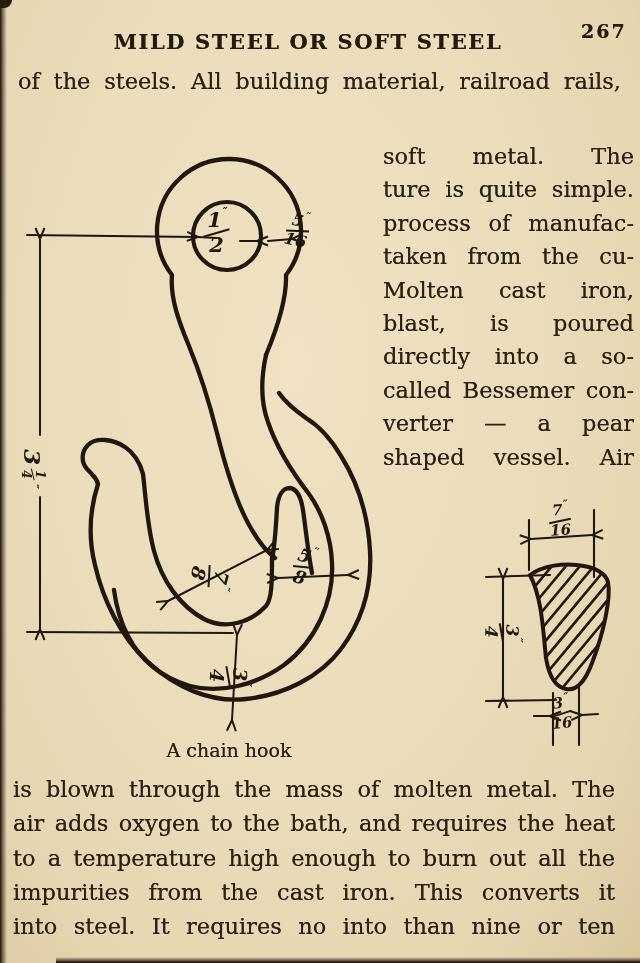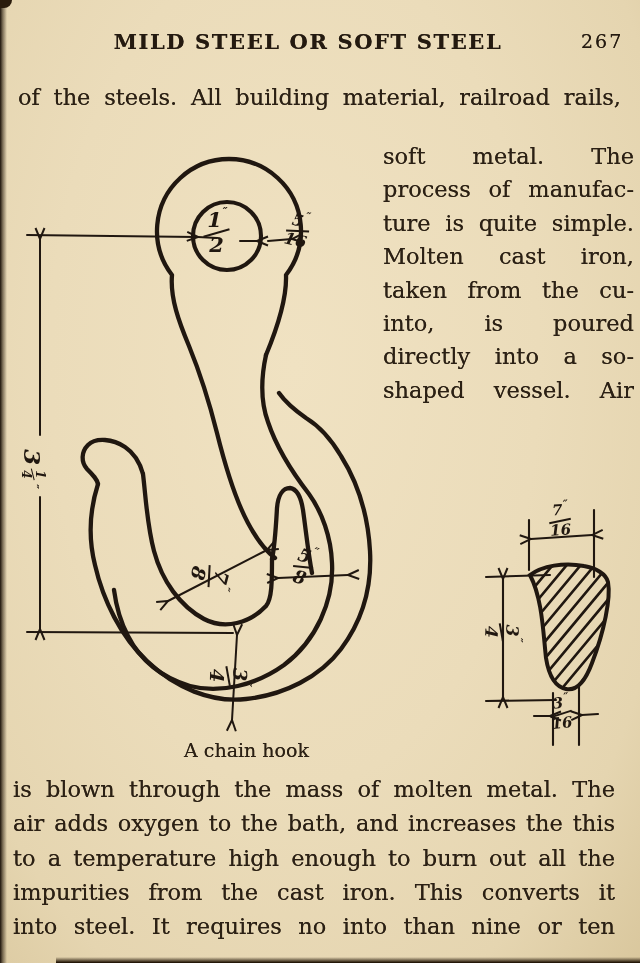--- a/index.html
+++ b/index.html
@@ -12,29 +12,29 @@
   }
   .edge-left{position:absolute;left:0;top:0;width:7px;height:963px;
     background:linear-gradient(90deg,#1c130a 0%,rgba(40,28,14,.55) 40%,rgba(40,28,14,0) 100%);z-index:9}
   .edge-bottom{position:absolute;left:56px;right:0;bottom:0;height:6px;
     background:linear-gradient(0deg,#241708 10%,rgba(36,23,8,.5) 55%,rgba(36,23,8,0) 100%);z-index:9}
   .corner-nub{position:absolute;left:0;top:0;width:12px;height:8px;background:#2a1c0c;
     border-bottom-right-radius:9px;z-index:10}
   .header{position:absolute;left:0;top:29px;width:640px;text-align:center;
     font-weight:bold;font-size:21px;letter-spacing:1.6px;color:#241a10;
     transform:translateX(-12px);text-shadow:0 0 .5px rgba(36,26,16,.75)}
-  .pagenum{position:absolute;left:581px;top:30px;font-weight:normal;font-size:19px;
+  .pagenum{position:absolute;left:581px;top:20px;font-weight:bold;font-size:19px;
     letter-spacing:2px;color:#241a10;text-shadow:0 0 .5px rgba(36,26,16,.75)}
   .textblock{position:absolute;font-size:22.5px;color:#2b2014;
     text-shadow:0 0 .55px rgba(43,32,20,.8)}
   .jline{text-align:justify;text-align-last:justify;white-space:normal}
-  #intro{left:18px;top:80px;width:603px;line-height:34px}
+  #intro{left:18px;top:64px;width:603px;line-height:34px}
   #column{left:383px;top:140px;width:251px;line-height:33.4px}
   #closing{left:13px;top:772px;width:602px;line-height:34.3px}
-  .caption{position:absolute;left:149px;top:739px;width:160px;text-align:right;
+  .caption{position:absolute;left:149px;top:739px;width:160px;text-align:center;
     font-size:19px;color:#2b2014;text-shadow:0 0 .5px rgba(43,32,20,.8);z-index:6}
   svg{position:absolute;z-index:3}
   #hook-svg{left:10px;top:145px}
   #xsec-svg{left:480px;top:500px}
   .fdim{position:absolute;display:flex;flex-direction:column;align-items:center;
     font-style:italic;font-weight:bold;color:#201710;line-height:.9;z-index:6}
   .fu{display:flex;align-items:flex-start}
   .funit{font-size:11px;font-style:italic;margin-left:1px;margin-top:-4px;letter-spacing:-2px}
   .fbar{display:block;height:0;border-top:2.2px solid #201710;margin:2px 0}
   .rowdim{flex-direction:row;align-items:center;gap:3px;line-height:1}
@@ -50,26 +50,28 @@
 
 <div class="header">MILD STEEL OR SOFT STEEL</div>
 <div class="pagenum">267</div>
 
 <div id="intro" class="textblock">
     <div class="jline">of the steels.  All building material, railroad rails,</div>
   </div>
 
 <div id="column" class="textblock">
     <div class="jline">soft metal.  The</div>
+    <div class="jline">ture is quite simple.</div>
     <div class="jline">process of manufac-</div>
-    <div class="jline">ture is quite simple.</div>
+    <div class="jline">taken from the cu-</div>
     <div class="jline">Molten cast iron,</div>
-    <div class="jline">taken from the cu-</div>
-    <div class="jline">into, is poured</div>
+    <div class="jline">blast, is poured</div>
     <div class="jline">directly into a so-</div>
+    <div class="jline">called Bessemer con-</div>
+    <div class="jline">verter — a pear</div>
     <div class="jline">shaped vessel.  Air</div>
   </div>
 
 <svg id="hook-svg" width="460" height="620" viewBox="0 0 460 620">
   <defs>
     <marker id="ah" markerUnits="userSpaceOnUse" markerWidth="16" markerHeight="14" refX="1" refY="6" orient="auto-start-reverse">
       <path d="M12,1.5 L1,6 L12,10.5" fill="none" stroke="#201710" stroke-width="2"></path>
     </marker>
   </defs>
   <g fill="none" stroke="#201710" stroke-linecap="round" stroke-linejoin="round">
@@ -217,17 +219,17 @@
       <span class="funit">″</span>
     </span>
   <span class="fbar" style="width:22px;transform:rotate(-12deg)"></span>
   <span>16</span>
 </div>
 
 <div class="caption">A chain hook</div>
 
 <div id="closing" class="textblock">
     <div class="jline">is blown through the mass of molten metal.  The</div>
-    <div class="jline">air adds oxygen to the bath, and increases the this</div>
+    <div class="jline">air adds oxygen to the bath, and requires the heat</div>
     <div class="jline">to a temperature high enough to burn out all the</div>
     <div class="jline">impurities from the cast iron.  This converts it</div>
     <div class="jline">into steel.  It requires no into than nine or ten</div>
   </div>
 
 </body></html>

